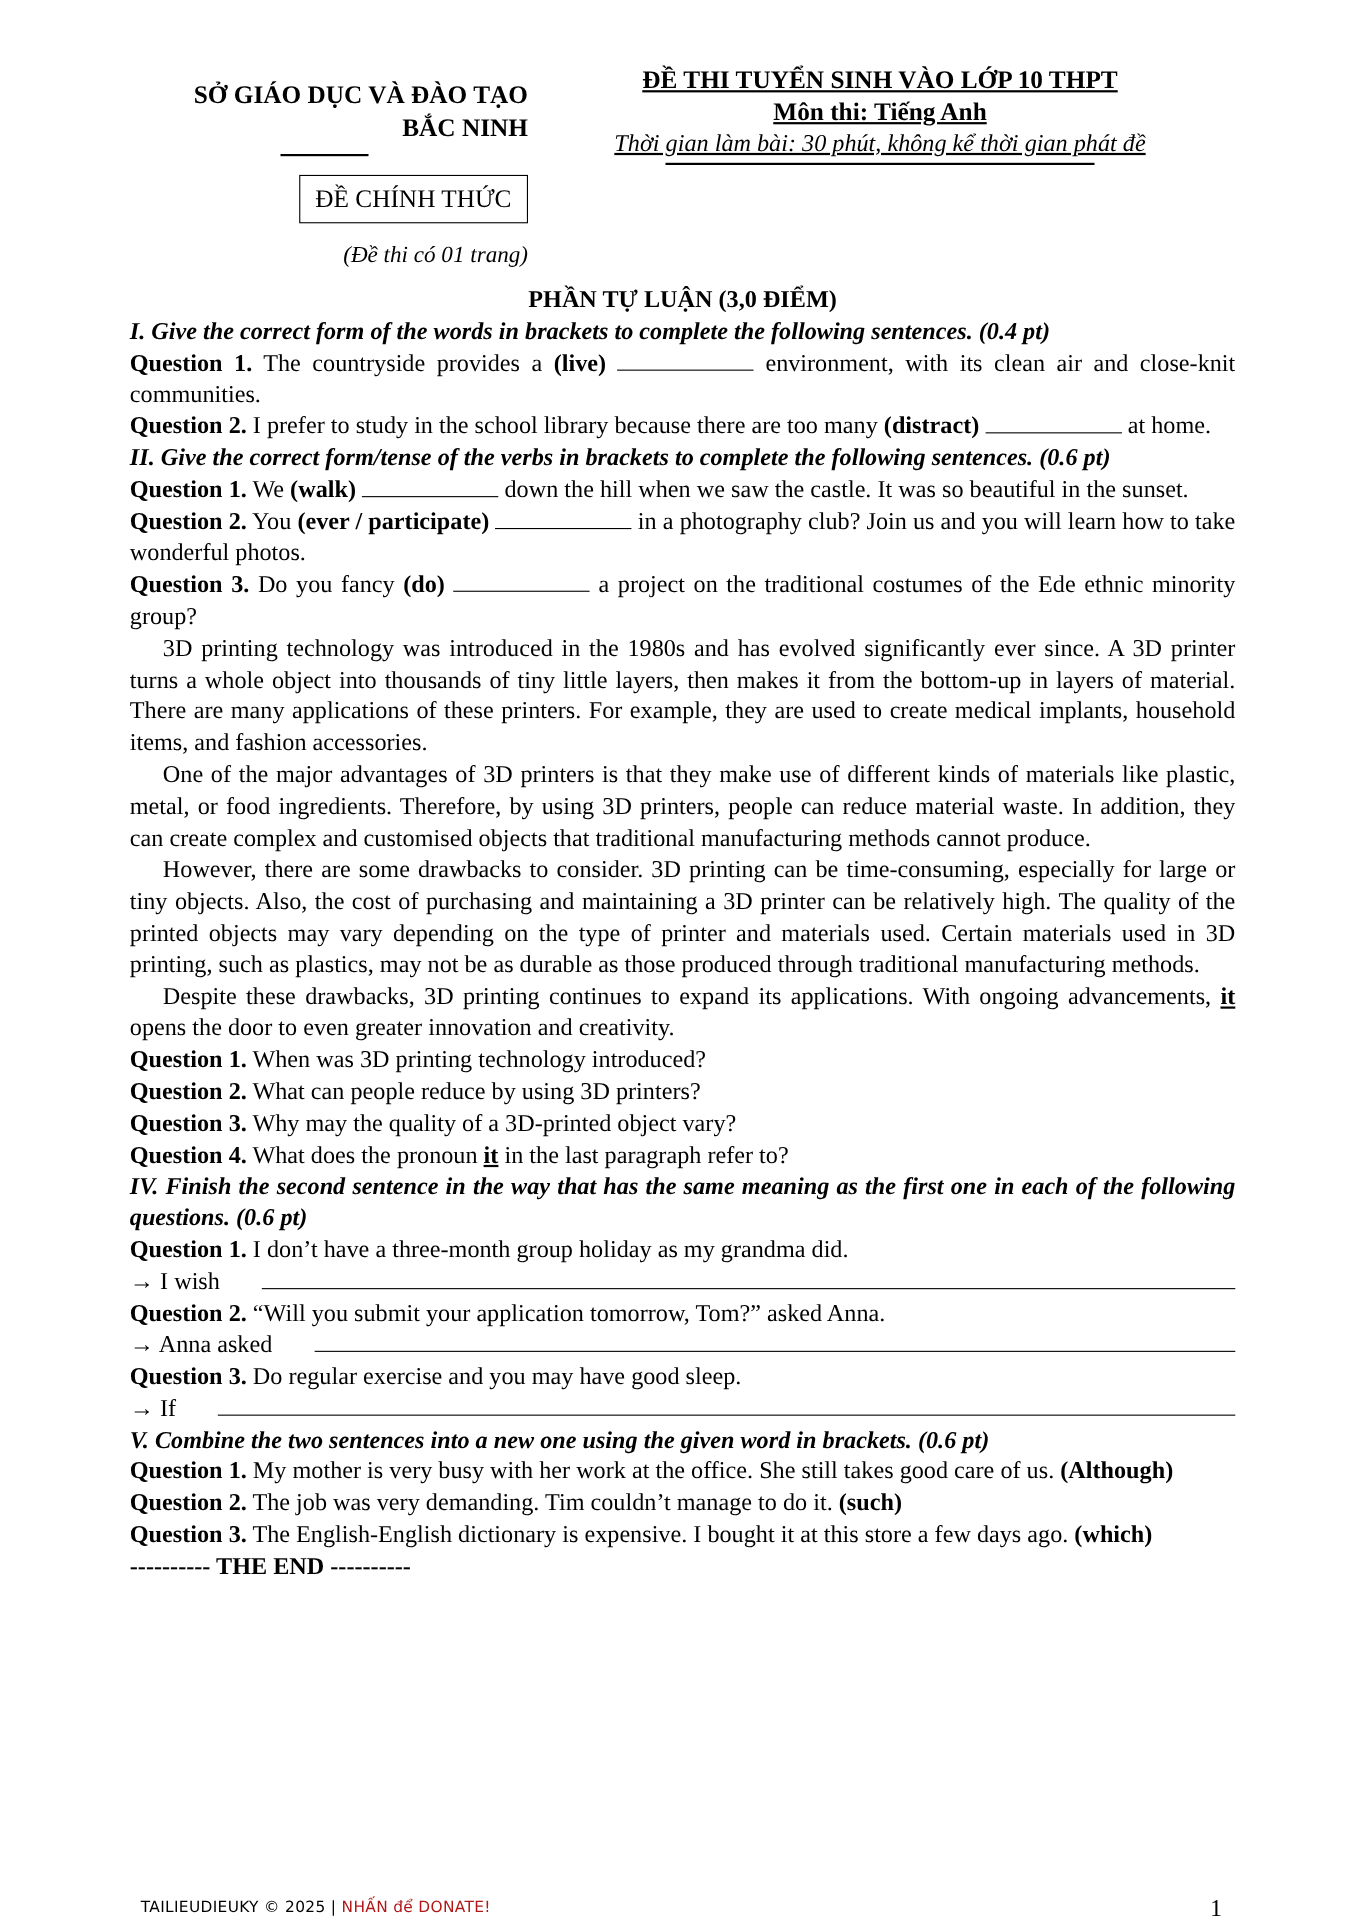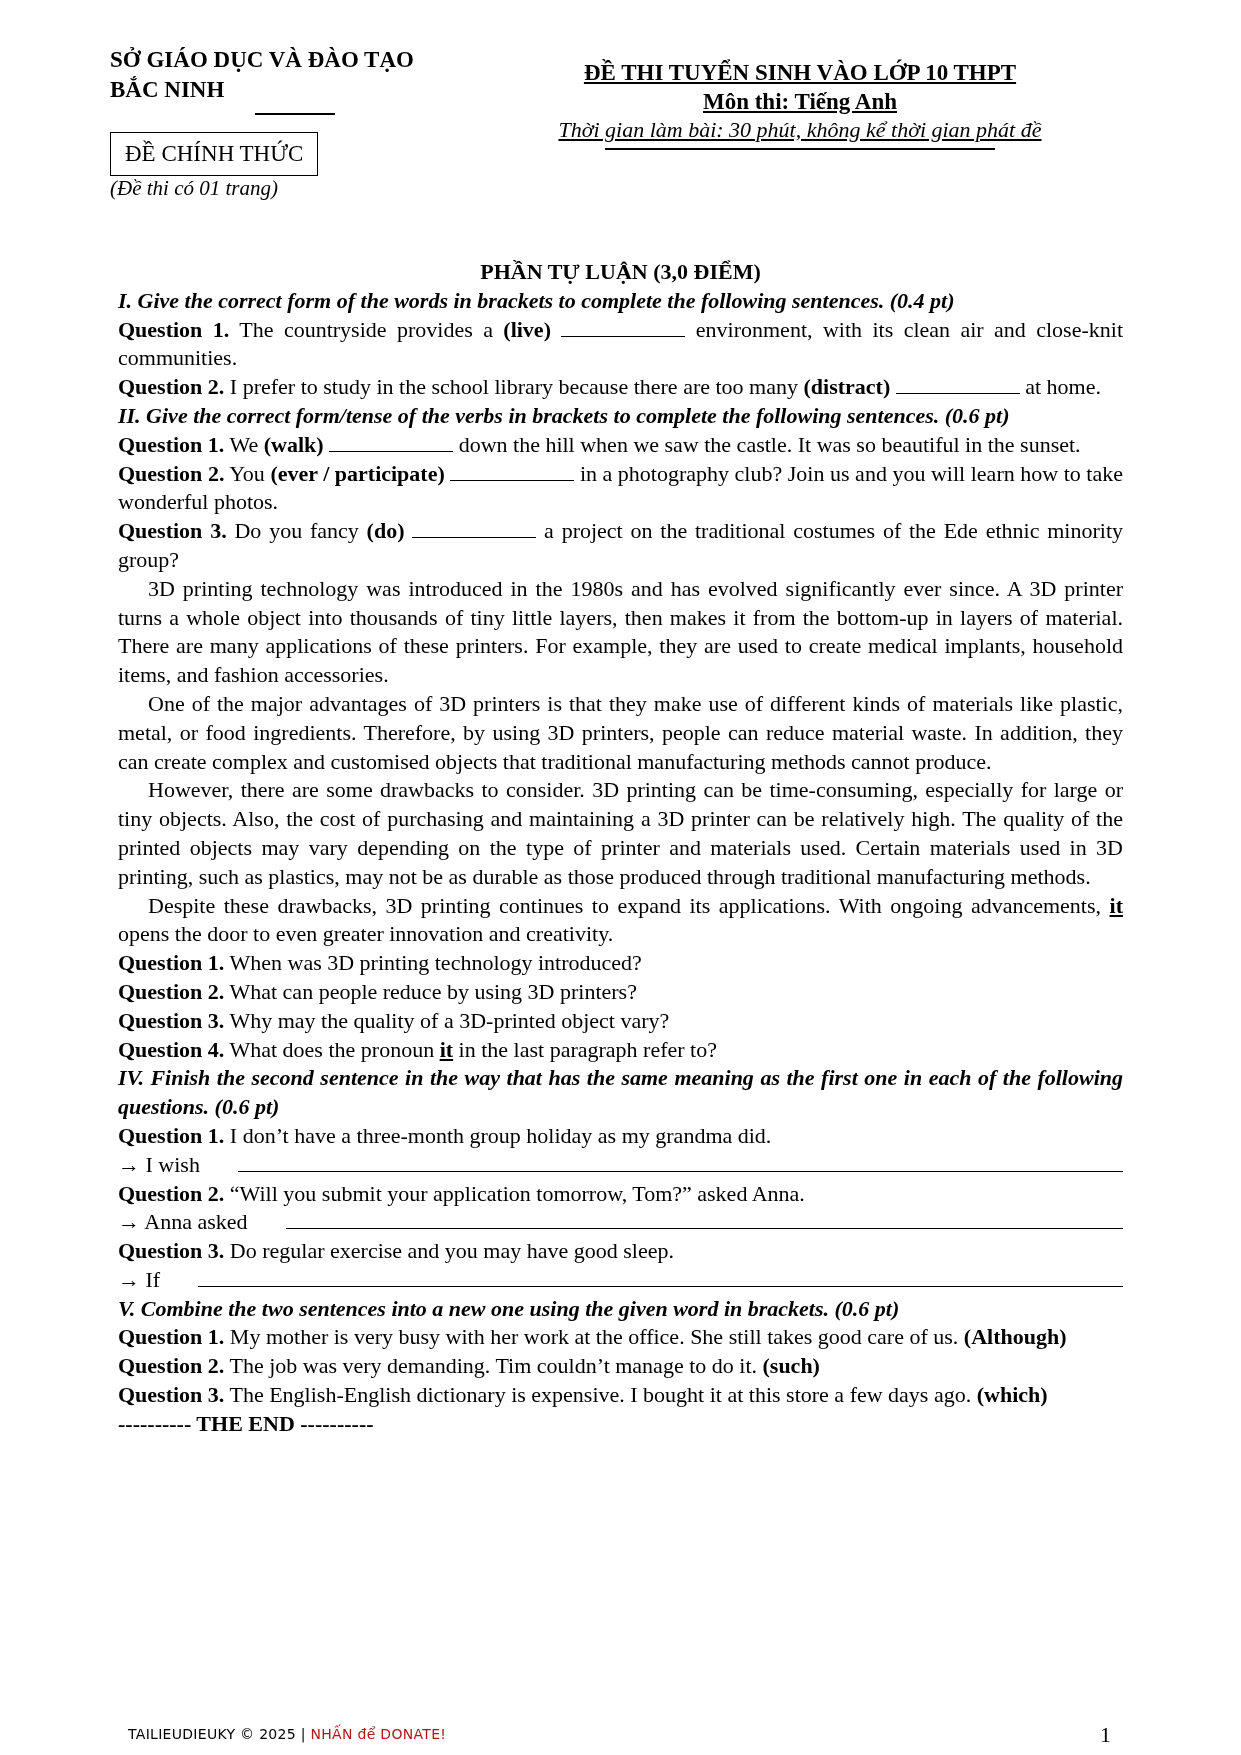--- a/index.html
+++ b/index.html
@@ -1,21 +1,21 @@
 <!DOCTYPE html>
 <html><head>
 <meta charset="utf-8">
 <style>
   html, body { margin: 0; padding: 0; background: #ffffff; }
   body { width: 1241px; height: 1755px; position: relative; overflow: hidden; color: #000; font-family: "Liberation Serif", serif; }
-  .hdr-left { position: absolute; left: 110px; top: 45px; width: 370px; text-align: left; }
+  .hdr-left { position: absolute; left: 110px; top: 72px; width: 370px; text-align: right; }
   .hdr-left .org { font-weight: bold; font-size: 23px; line-height: 30px; }
   .hdr-left .rule { width: 80px; height: 2px; background: #000; margin: 8px auto 0; }
   .hdr-left .official { display: inline-block; border: 1.5px solid #000; padding: 6px 14px; font-size: 23px; margin-top: 17px; line-height: 30px; }
-  .hdr-left .pages { font-style: italic; font-size: 21px; margin-top: 0; }
+  .hdr-left .pages { font-style: italic; font-size: 21px; margin-top: 16px; }
   .hdr-right { position: absolute; left: 510px; top: 58px; width: 580px; text-align: center; text-decoration: underline; }
   .hdr-right .title { font-weight: bold; font-size: 23px; line-height: 29px; }
   .hdr-right .time { font-style: italic; font-size: 22px; line-height: 28px; }
   .hdr-right .rule { width: 390px; height: 2px; background: #000; margin: 4px auto 0; }
   .content { position: absolute; left: 118px; top: 258px; width: 1005px; font-size: 22px; line-height: 28.8px; text-align: justify; }
   .part-title { text-align: center; font-weight: bold; font-size: 22px; margin-bottom: 0; }
   .section { font-weight: bold; font-style: italic; }
   .q { margin: 0; }
   .q b { font-weight: bold; }
   .para { text-indent: 30px; margin: 0; }

